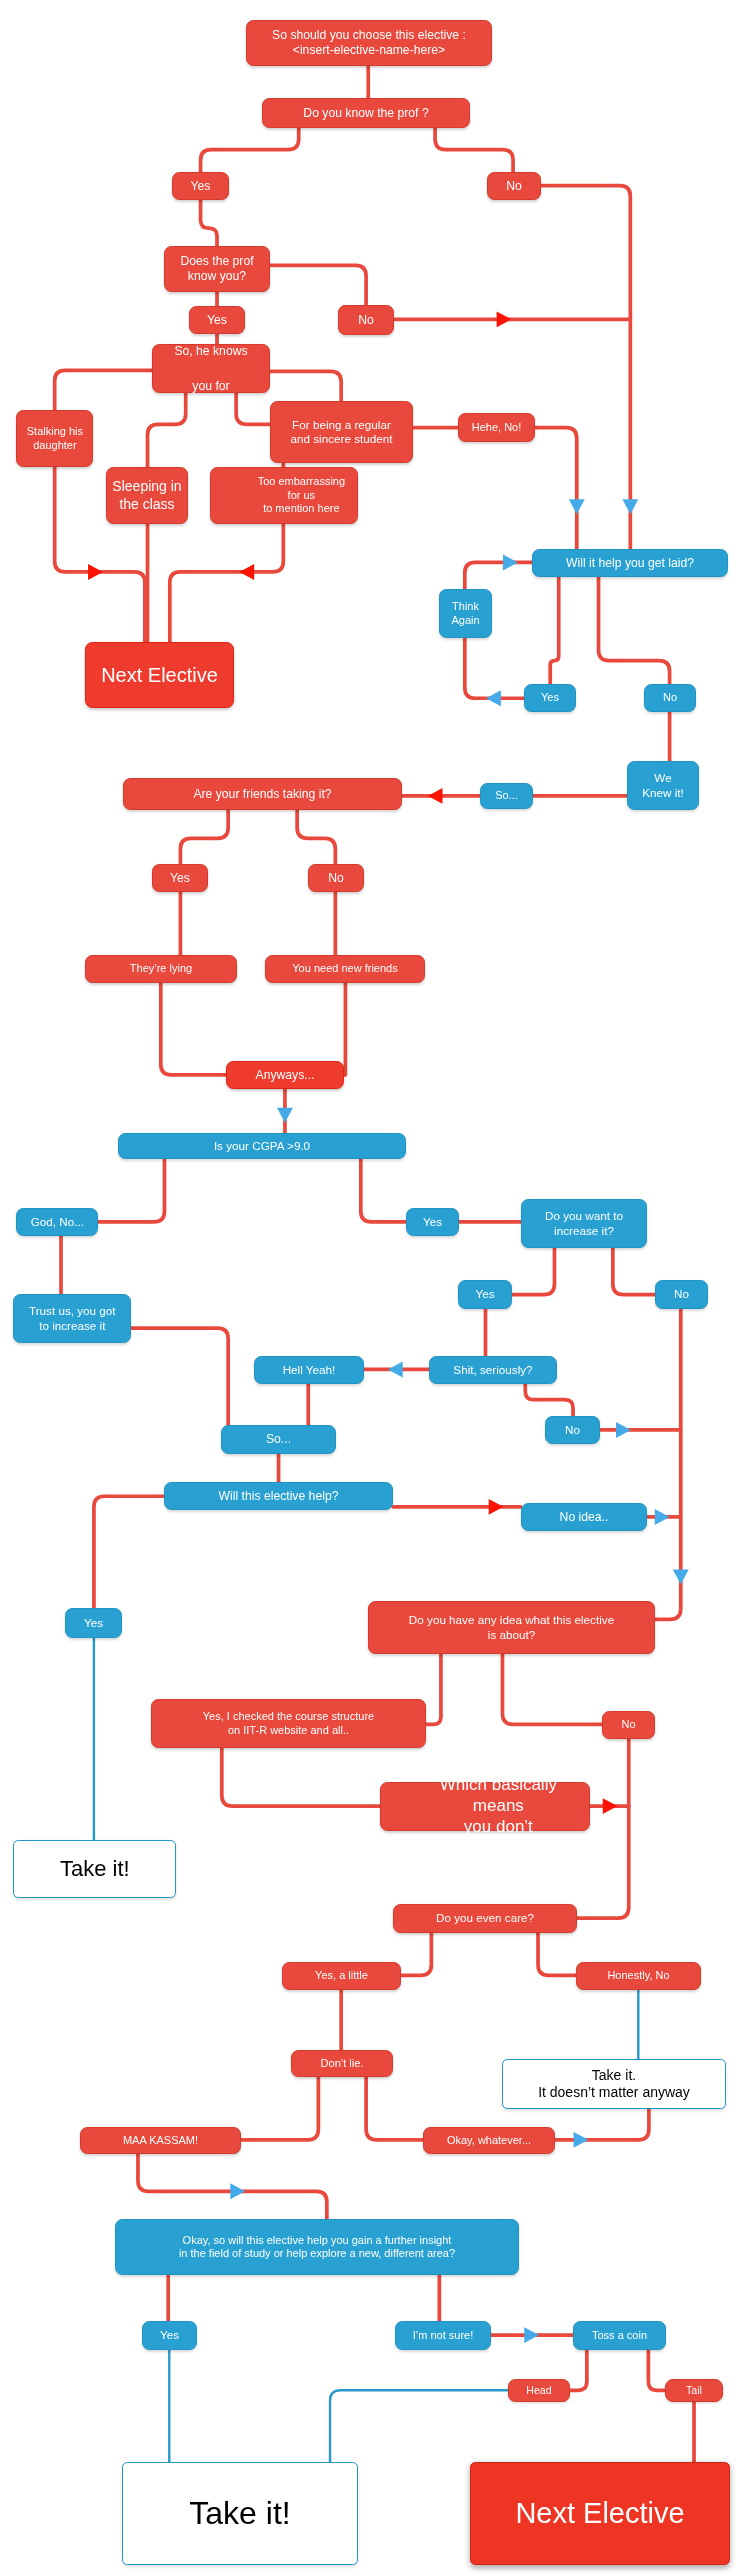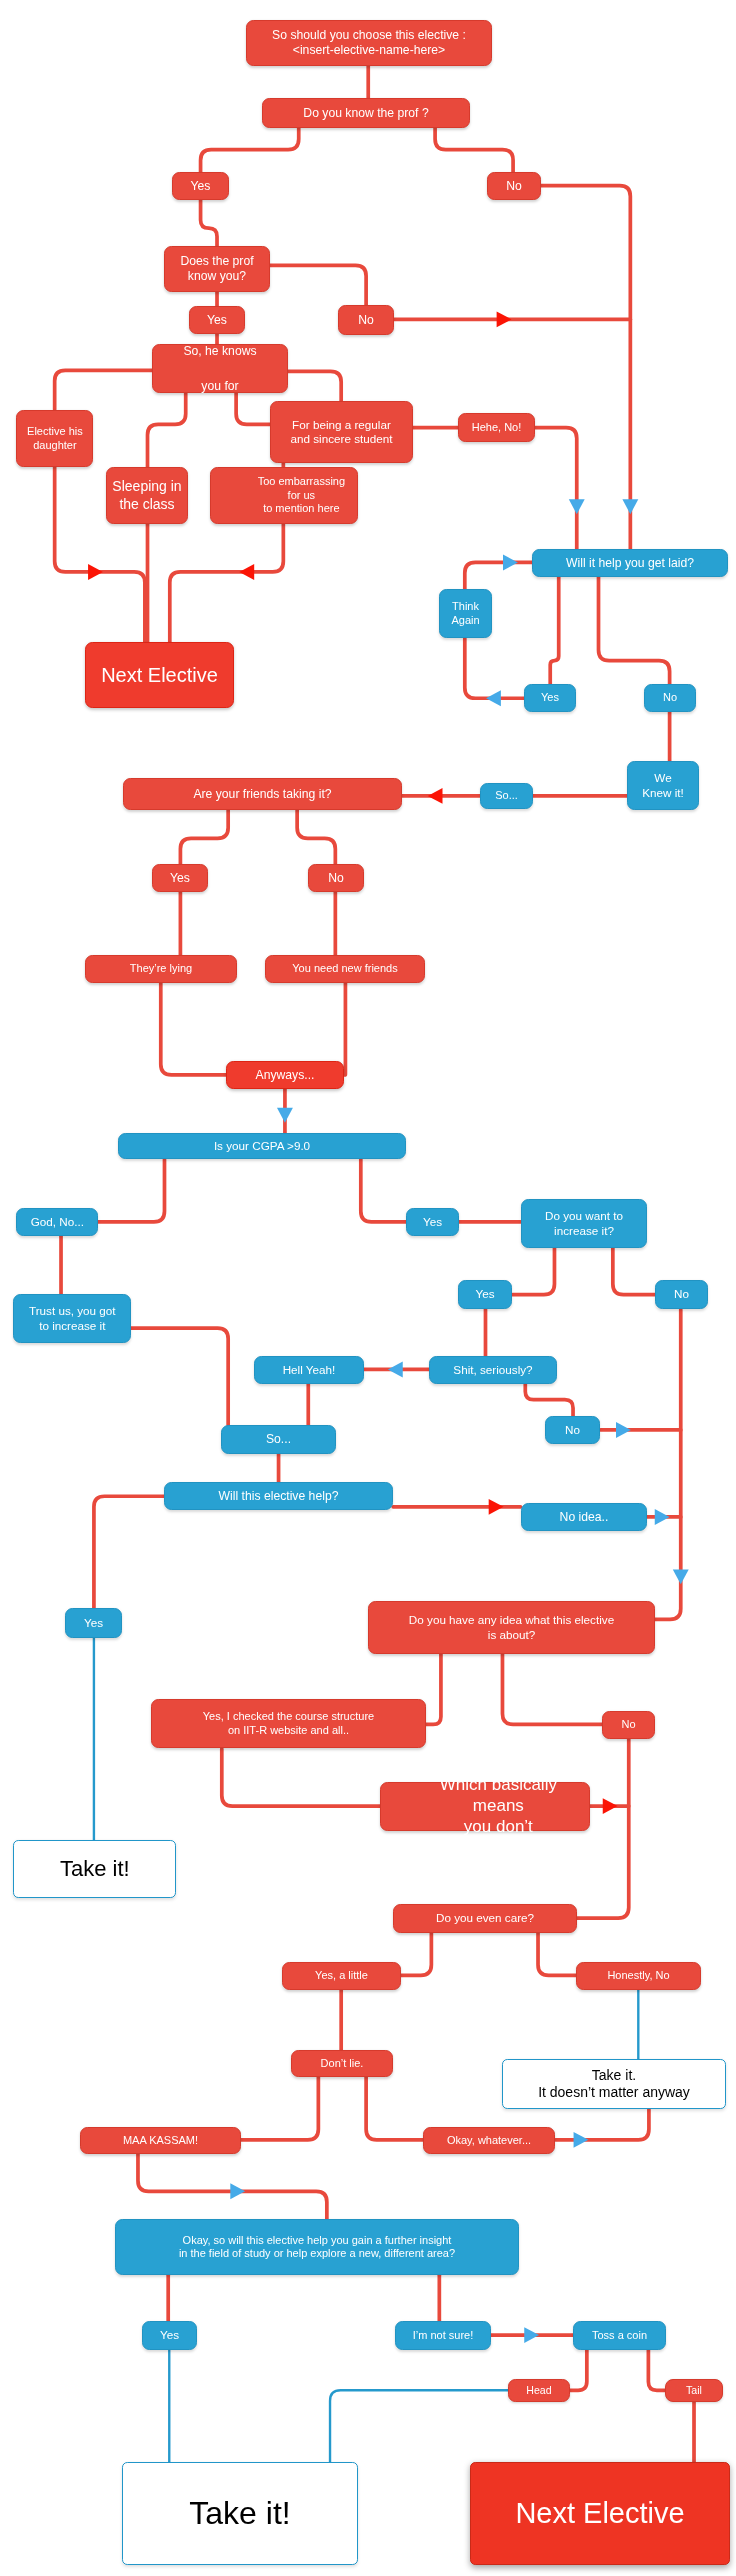--- a/index.html
+++ b/index.html
@@ -161,26 +161,26 @@
     <div class="node red" style="left: 164px; top: 246px; width: 106px; height: 46px; font-size: 12.2px;">
       <div>Does the prof</div>
       <div>know you?</div>
     </div>
     <div class="node red" style="left: 189px; top: 306px; width: 56px; height: 28px; font-size: 12.2px;">
       <div>Yes</div>
     </div>
     <div class="node red" style="left: 338px; top: 305px; width: 56px; height: 30px; font-size: 12.2px;">
       <div>No</div>
     </div>
-    <div class="node red" style="left: 152px; top: 344px; width: 136px; height: 49px; font-size: 12.2px; gap: 20px;">
+    <div class="node red" style="left: 152px; top: 344px; width: 118px; height: 49px; font-size: 12.2px; gap: 20px;">
       <div>So, he knows</div>
       <div>you for</div>
     </div>
     <div class="node red" style="left: 16.4px; top: 410px; width: 77px; height: 57px; font-size: 11px;">
-      <div>Elective his</div>
+      <div>Stalking his</div>
       <div>daughter</div>
     </div>
     <div class="node red" style="left: 270px; top: 401px; width: 143px; height: 62px; font-size: 11.7px;">
       <div>For being a regular</div>
       <div>and sincere student</div>
     </div>
     <div class="node red" style="left: 106px; top: 467px; width: 82px; height: 57px; font-size: 14px;">
       <div>Sleeping in</div>
       <div>the class</div>
     </div>

